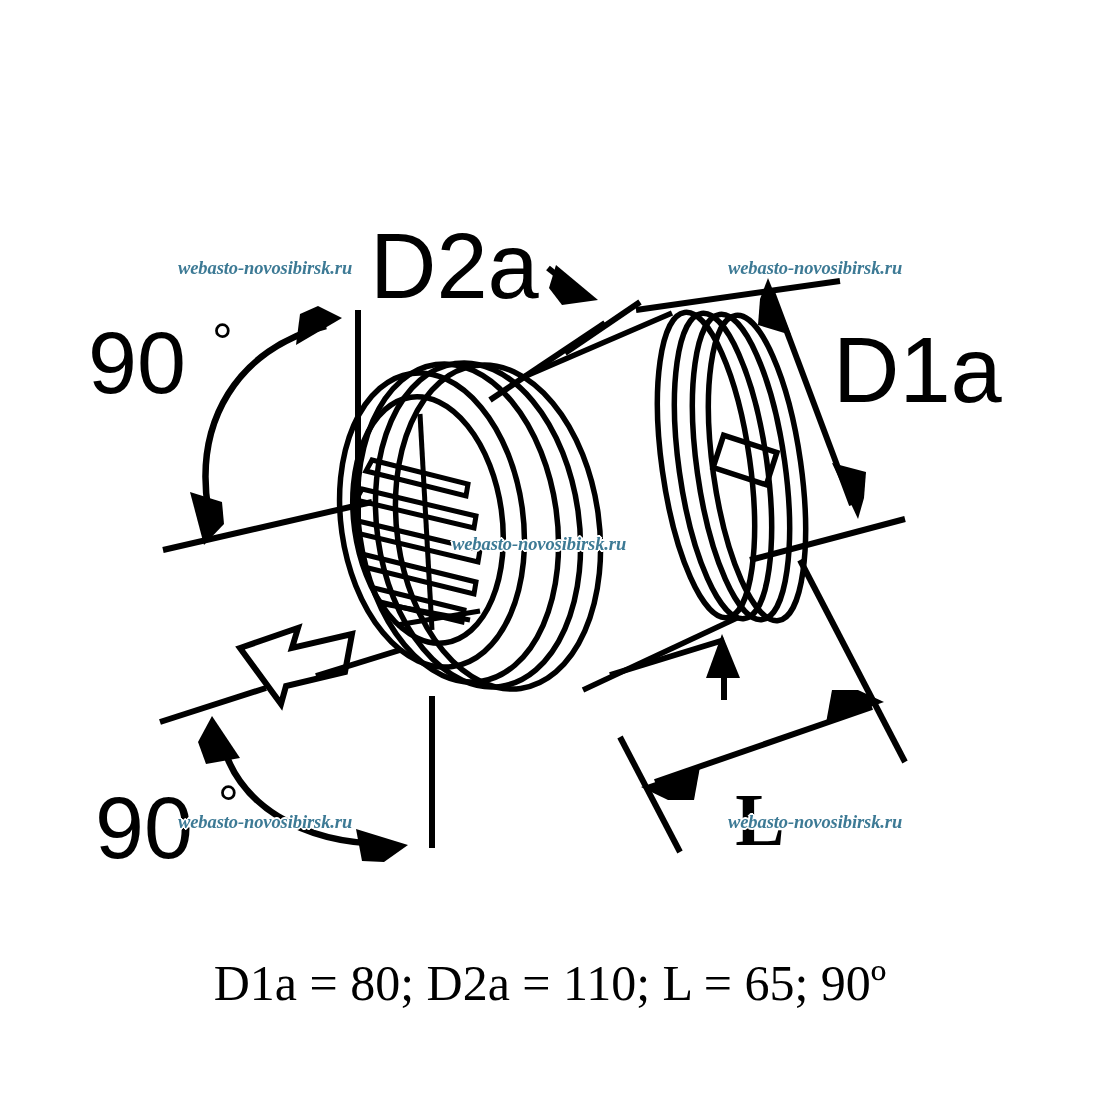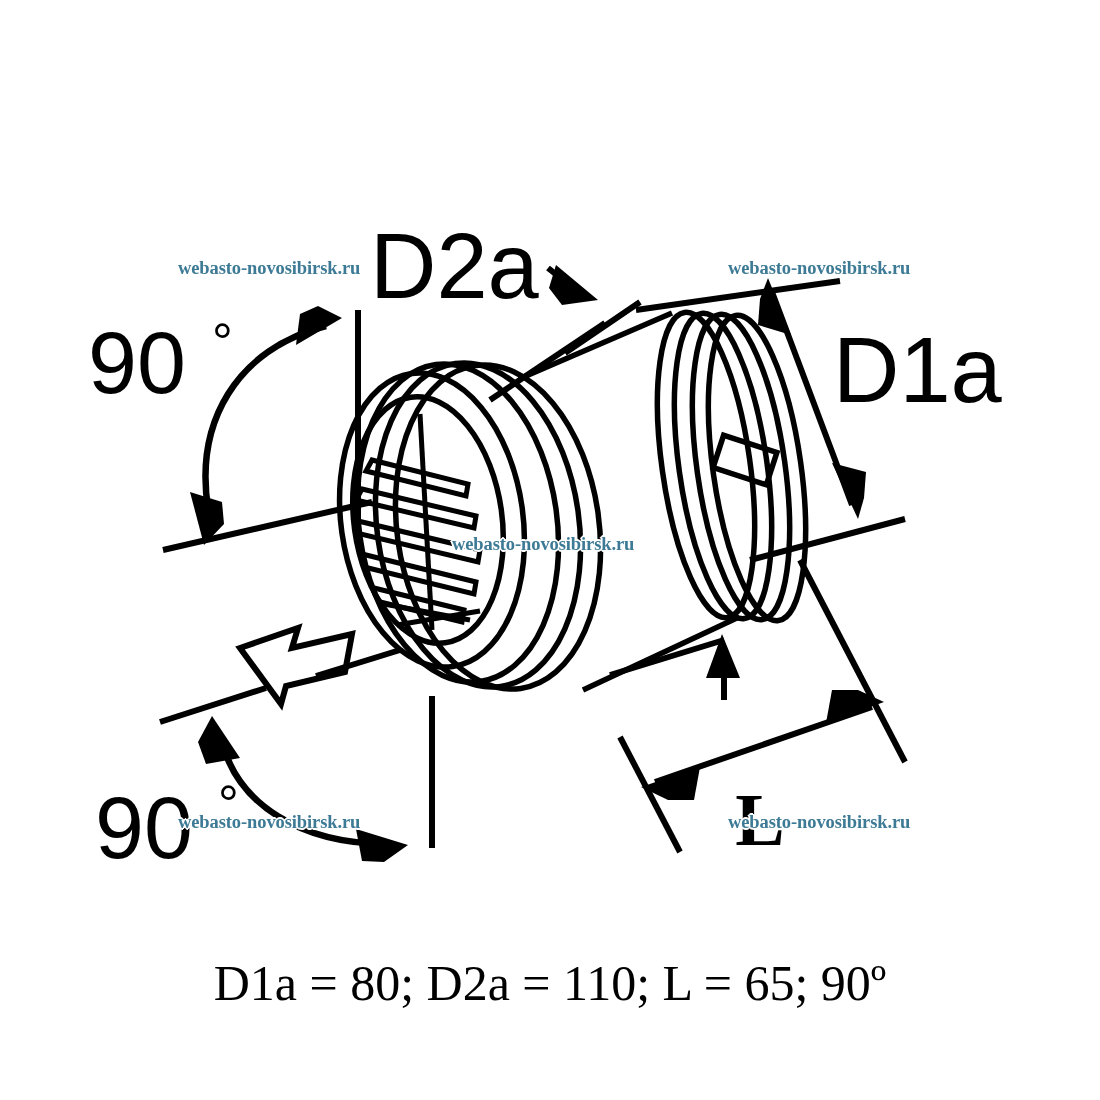--- a/index.html
+++ b/index.html
@@ -89,20 +89,21 @@
     font-size: 18.5px;
     font-weight: 700;
     color: #3d7a95;
     white-space: nowrap;
     letter-spacing: -0.1px;
     text-shadow:
        1.4px 0 0 #fff, -1.4px 0 0 #fff, 0 1.4px 0 #fff, 0 -1.4px 0 #fff,
        1px 1px 0 #fff, -1px 1px 0 #fff, 1px -1px 0 #fff, -1px -1px 0 #fff,
        2px 0 0 #fff, -2px 0 0 #fff, 0 2px 0 #fff, 0 -2px 0 #fff;
     pointer-events: none;
+    font-style: italic;
   }
 </style>
 </head>
 <body>
 
 <div id="drawing-root">
 
   <svg id="tech-drawing" viewBox="0 0 1100 1100" xmlns="http://www.w3.org/2000/svg">
 
     <g>

